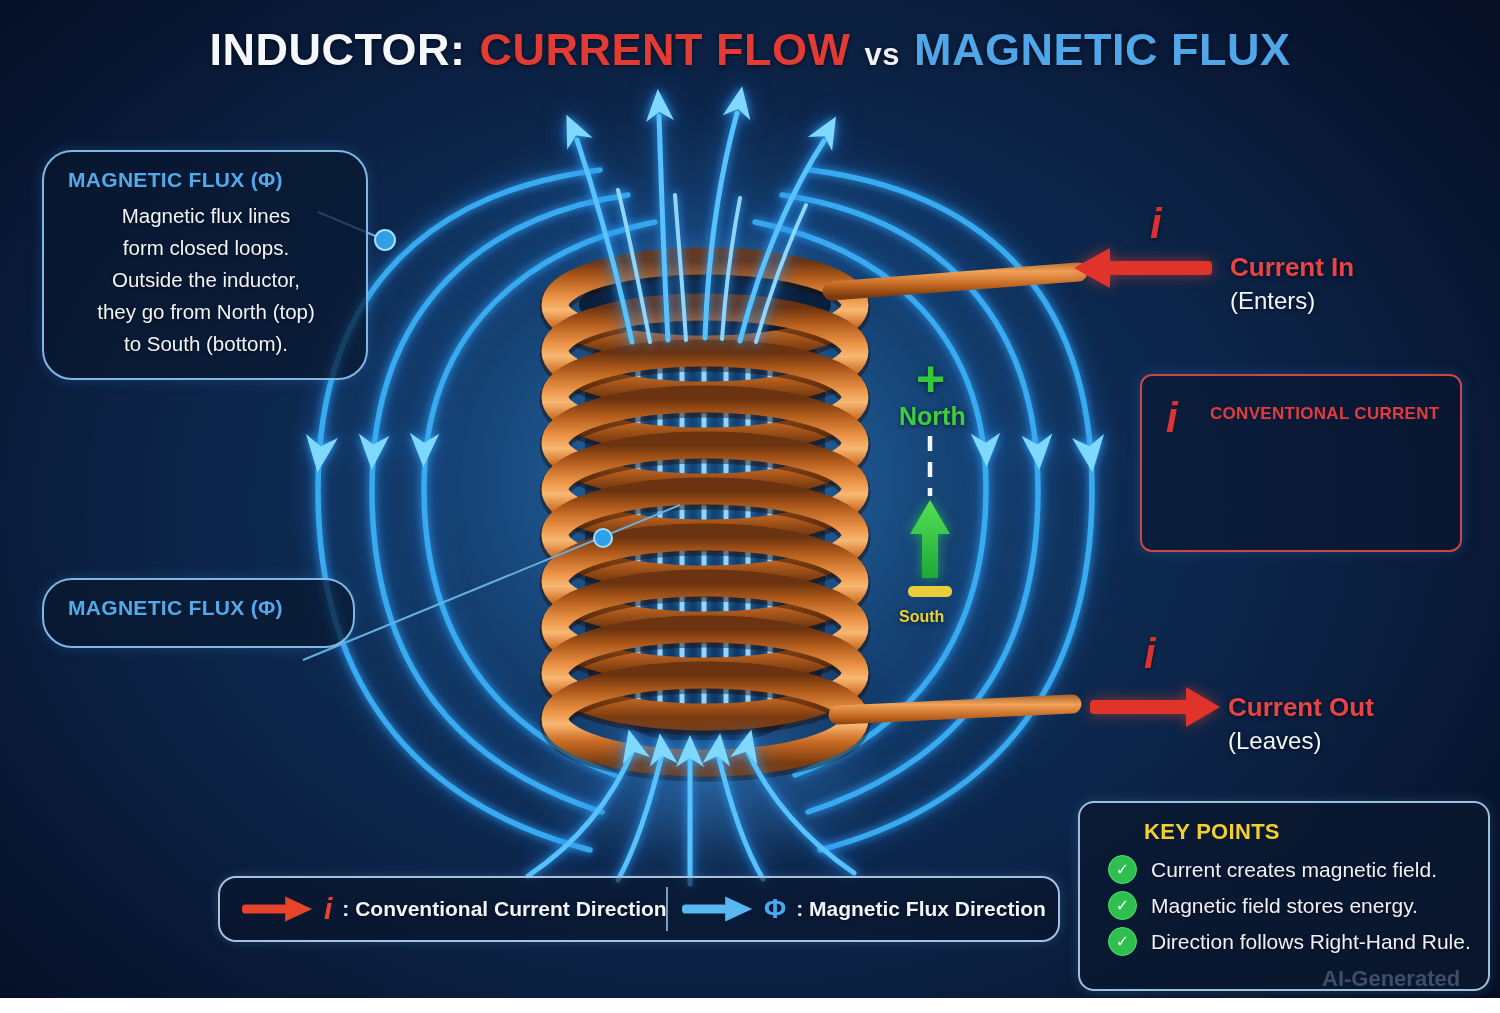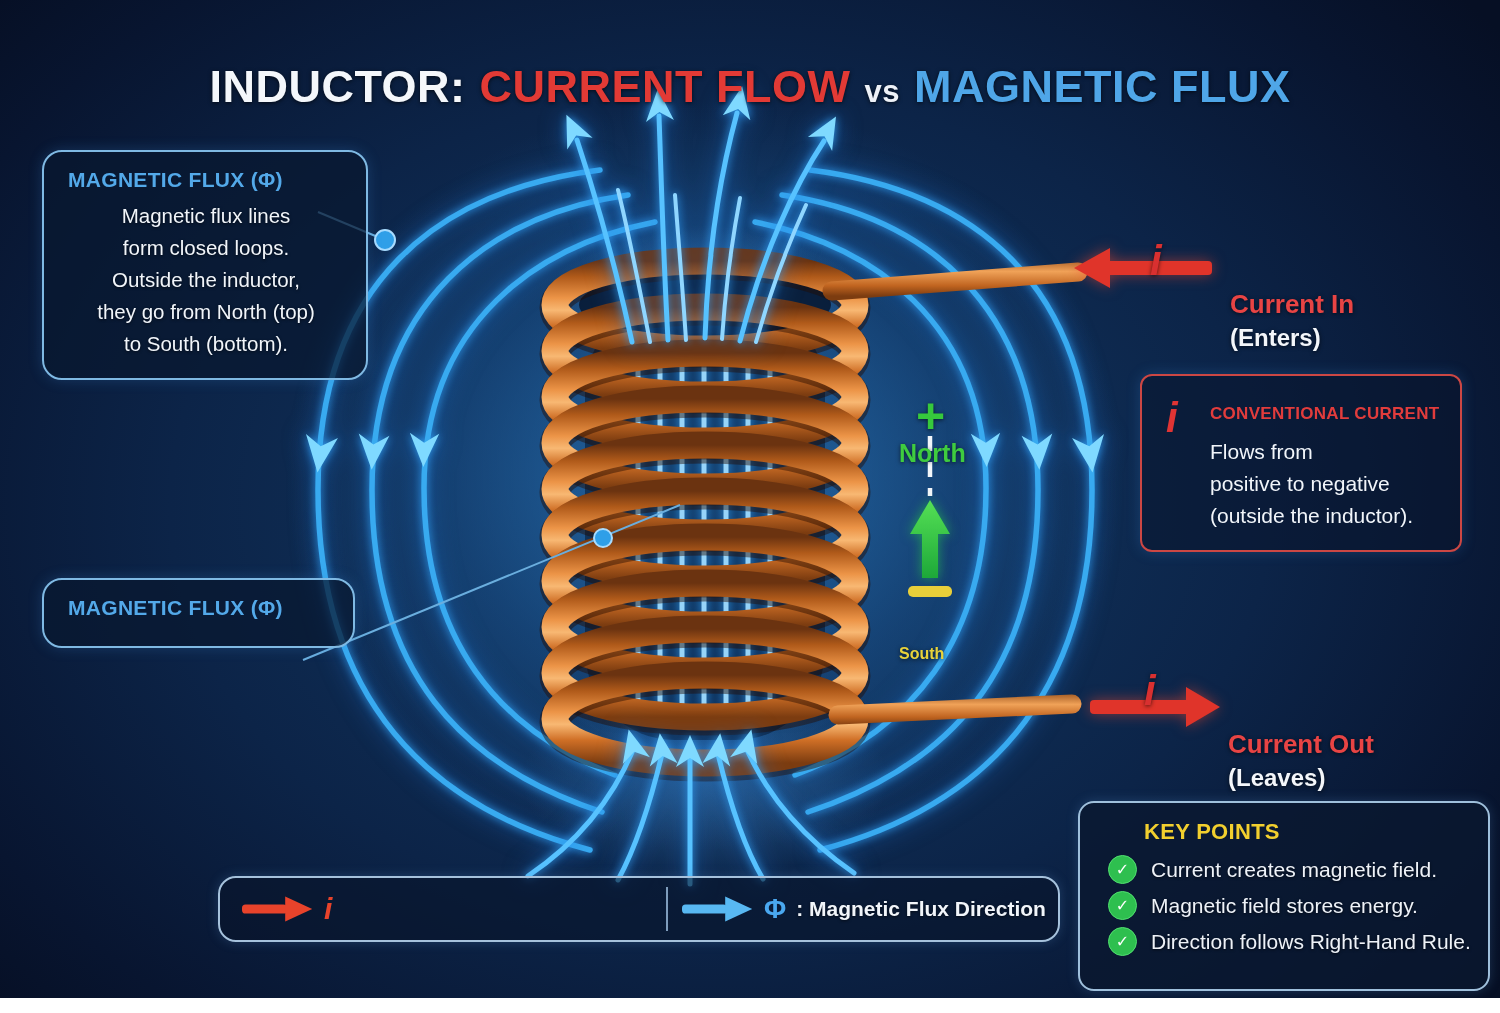--- a/index.html
+++ b/index.html
@@ -12,43 +12,43 @@
       #060f24;
   }
   .glowpatch{position:absolute;pointer-events:none;z-index:1;}
   #svg-layer{position:absolute;left:0;top:0;z-index:2;}
   .flux{filter:drop-shadow(0 0 4px rgba(50,160,245,.95)) drop-shadow(0 0 11px rgba(30,120,220,.55));}
   .flux path{fill:none;stroke:#38aaf0;stroke-width:5.5;stroke-linecap:round;}
   .flux .fan{stroke:#57c2ff;stroke-width:5;}
   .flux .inner-line{stroke:#8fd6ff;stroke-width:4;}
   .redglow{filter:drop-shadow(0 0 7px rgba(235,70,45,.55));}
   .greenglow{filter:drop-shadow(0 0 6px rgba(40,210,70,.6));}
-  .txt{position:absolute;z-index:3;text-shadow:0 1px 4px rgba(0,0,0,.65);margin-top:37px;}
+  .txt{position:absolute;z-index:3;text-shadow:0 1px 4px rgba(0,0,0,.65);}
   
   #title-bar{left:0;top:24px;width:100%;display:flex;justify-content:center;align-items:baseline;gap:14px;
     font-weight:bold;font-size:45px;letter-spacing:.5px;}
   #title-bar .t-white{color:#f4f7fb;} #title-bar .t-red{color:#e23a35;} #title-bar .t-blue{color:#4fa6e8;}
   #title-bar .t-vs{font-size:31px;color:#eef2f8;}
   
-  .panel{position:absolute;z-index:3;border-radius:20px;border:2px solid #7fb9e3;
+  .panel{position:absolute;z-index:3;border-radius:30px;border:2px solid #7fb9e3;
     background:rgba(9,23,47,.72);padding:16px 22px 18px 24px;box-shadow:0 0 14px rgba(60,140,220,.25);}
   .panel-title{font-size:21px;font-weight:bold;color:#53a9e9;letter-spacing:.3px;margin-bottom:8px;}
   .panel-body{font-size:20.5px;line-height:1.56;color:#f1f5fa;white-space:pre-line;font-weight:500;
     text-shadow:0 1px 3px rgba(0,0,0,.6);text-align:center;}
   #flux-box-top{left:42px;top:150px;width:276px;}
   #flux-box-bottom{left:42px;top:578px;width:263px;}
   #conventional-box{left:1140px;top:374px;width:318px;height:174px;border-color:#cc4744;border-radius:12px;
     background:rgba(9,20,44,.55);padding:0;}
   #conventional-box .cc-i{position:absolute;left:24px;top:18px;font-size:42px;font-weight:bold;font-style:italic;color:#e03434;}
   #conventional-box .cc-title{position:absolute;left:68px;top:28px;font-size:17px;font-weight:bold;color:#e23c3c;letter-spacing:.3px;}
   #conventional-box .cc-body{position:absolute;left:68px;top:60px;font-size:21px;line-height:1.52;color:#f1f5fa;white-space:pre-line;}
   
   .cur-i{font-size:42px;font-weight:bold;font-style:italic;color:#d93030;}
   .cur-label{font-size:26px;font-weight:bold;color:#e84444;}
-  .cur-sub{font-size:24px;font-weight:bold;color:#f3f6fa;}
+  .cur-sub{font-size:24px;font-weight:normal;color:#f3f6fa;}
   
   .pole-plus{font-size:50px;font-weight:bold;color:#36c93c;}
   .pole-north{font-size:25px;font-weight:bold;color:#3fcc3f;}
   .pole-south{font-size:16px;font-weight:bold;color:#e8d23a;}
   
   #legend-box{position:absolute;z-index:3;left:218px;top:876px;width:838px;height:62px;border:2px solid #a6c2dc;
     border-radius:18px;background:rgba(8,20,42,.6);box-shadow:0 0 12px rgba(90,150,210,.25);}
   .legend-group{position:absolute;top:0;height:100%;display:flex;align-items:center;gap:10px;}
   .legend-divider{position:absolute;left:446px;top:9px;bottom:9px;width:2px;background:#7e9cbc;}
   .legend-text{font-size:21px;font-weight:bold;color:#f1f5fa;text-shadow:0 1px 3px rgba(0,0,0,.6);}
@@ -311,38 +311,36 @@
   <div class="txt cur-label" style="left:1230px;top:252px;">Current In</div>
   <div class="txt cur-sub" style="left:1230px;top:287px;">(Enters)</div>
 
   <div class="txt cur-i" style="left:1144px;top:630px;">i</div>
   <div class="txt cur-label" style="left:1228px;top:692px;">Current Out</div>
   <div class="txt cur-sub" style="left:1228px;top:727px;">(Leaves)</div>
 
   <div id="conventional-box" class="panel">
     <div class="cc-i">i</div>
     <div class="cc-title">CONVENTIONAL CURRENT</div>
-    <div class="cc-body">Flows from
-positive to negative
-(outside the inductor).</div>
   </div>
 
   <div class="txt pole-plus" style="left:916px;top:350px;">+</div>
   <div class="txt pole-north" style="left:899px;top:402px;">North</div>
   <div class="txt pole-south" style="left:899px;top:608px;">South</div>
 
   <div id="legend-box">
     <div class="legend-group" style="left:22px;">
       <svg width="72" height="30" viewBox="0 0 80 32">
         <g fill="#e8432b">
             <rect x="0" y="11" width="50" height="10" rx="4"></rect>
             <polygon points="48,2 78,16 48,30"></polygon>
           </g>
       </svg>
       <span class="legend-i">i</span>
+      <span class="legend-text">: Conventional Current Direction</span>
     </div>
     <div class="legend-divider"></div>
     <div class="legend-group" style="left:462px;">
       <svg width="72" height="30" viewBox="0 0 80 32">
         <g fill="#58b8f2">
             <rect x="0" y="11" width="50" height="10" rx="4"></rect>
             <polygon points="48,2 78,16 48,30"></polygon>
           </g>
       </svg>
       <span class="legend-phi">Φ</span>

